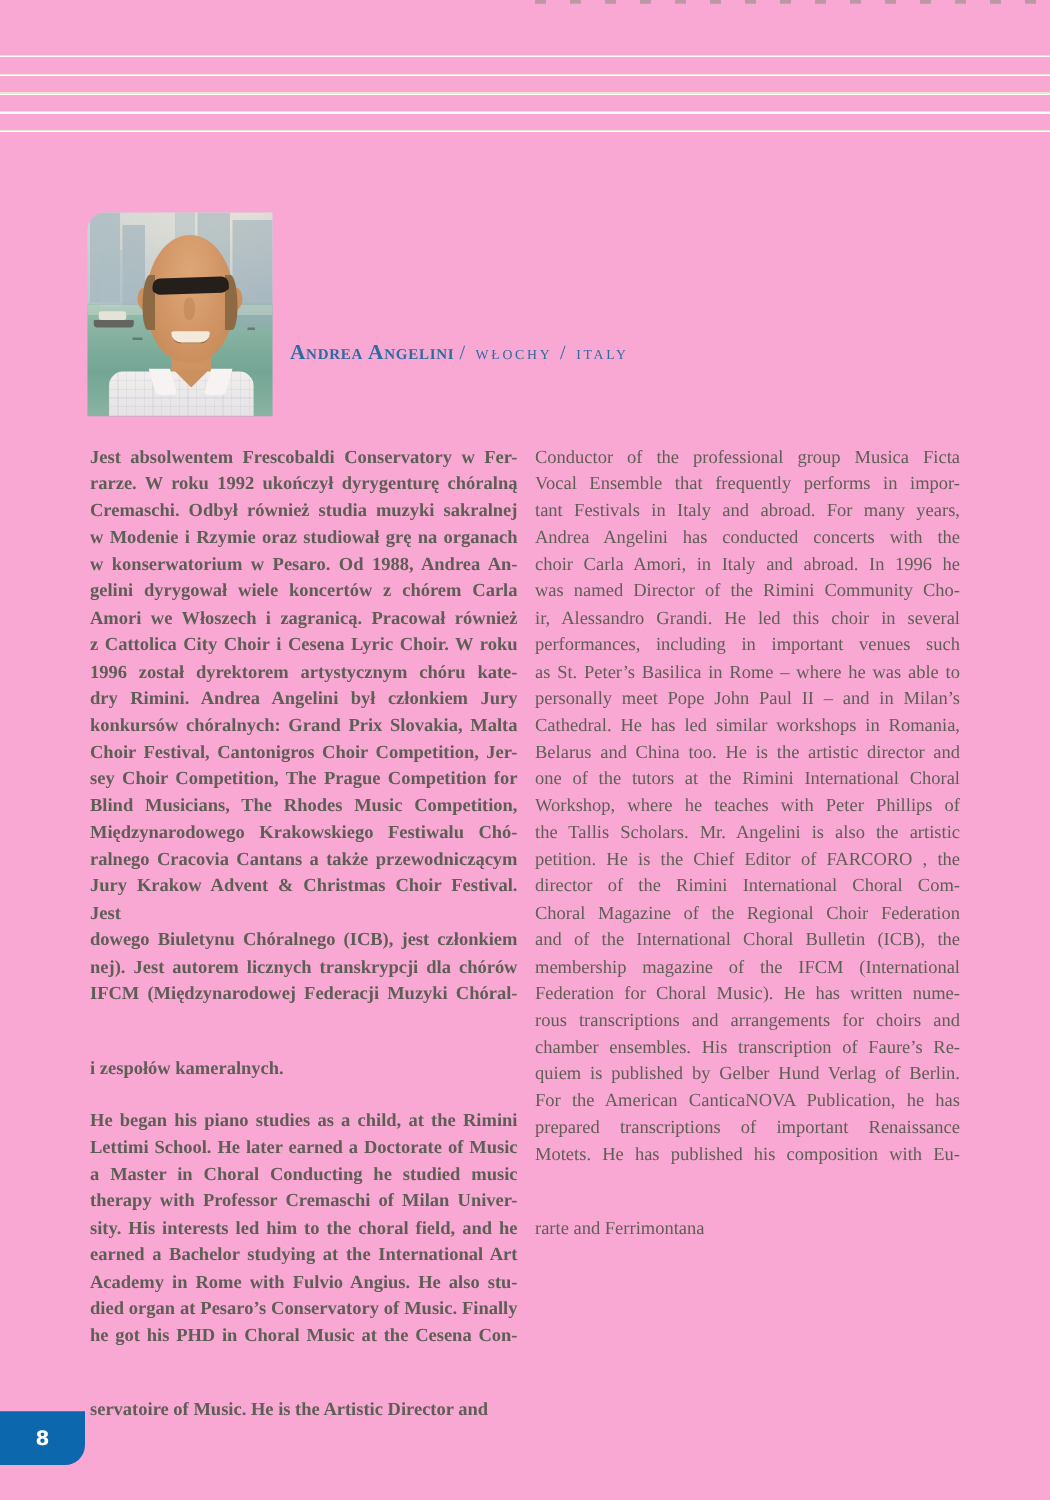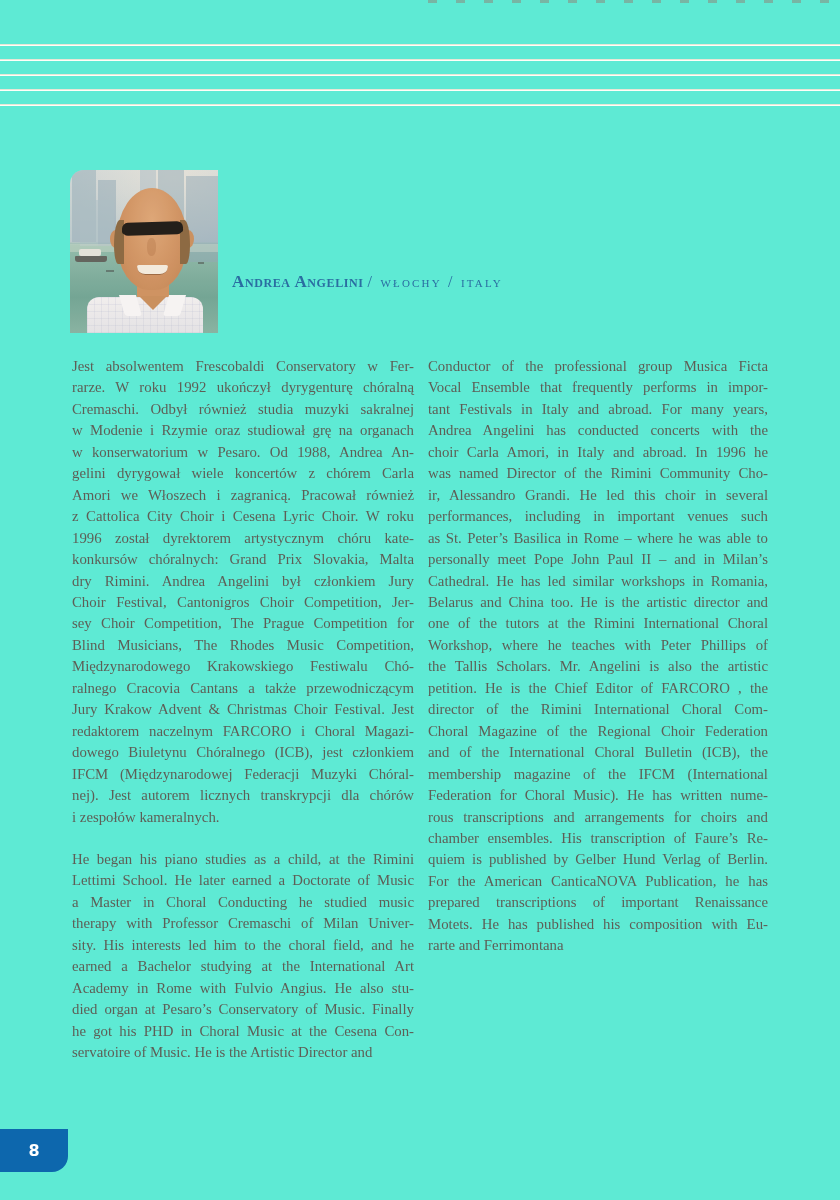--- a/index.html
+++ b/index.html
@@ -1,18 +1,18 @@
 <!DOCTYPE html>
 <html><head>
 <meta charset="utf-8">
 <style>
   html,body{margin:0;padding:0;}
   body{width:840px;height:1200px;position:relative;overflow:hidden;
        font-family:"Liberation Serif","DejaVu Serif",serif;}
-  .page{position:absolute;inset:0;background:#5eead4;}
+  .page{position:absolute;inset:0;background:#f9a8d4;}
 
   
   .top-dashes{position:absolute;top:0;left:428px;right:0;height:3px;opacity:.55;
     background:repeating-linear-gradient(to right,#8d897c 0 9px,transparent 9px 28px);}
 
   
   .staff-lines{position:absolute;top:44px;left:0;right:0;height:64px;
     background:repeating-linear-gradient(to bottom,
       #e9e6d6 0px,#e9e6d6 1px,#fffef7 1px,#fffef7 2px,
       transparent 2px,transparent 15px);}
@@ -60,25 +60,25 @@
   .photo-tone{left:0;top:0;right:0;bottom:0;background:rgba(235,185,125,.07);}
 
   
   .title{position:absolute;left:232px;top:272px;color:#2a6da1;white-space:nowrap;
     font-variant:small-caps;}
   .title .name{font-weight:bold;font-size:17px;letter-spacing:.6px;}
   .title .suffix{font-weight:normal;font-size:16px;letter-spacing:2.2px;margin-left:4px;}
 
   
   .col{position:absolute;top:356px;color:#5e5e56;font-size:14.8px;line-height:21.45px;}
-  .col-left{left:72px;width:342px;}
+  .col-left{left:72px;width:342px;font-weight:bold;}
   .col-right{left:428px;width:340px;}
   .para{margin:0 0 21px 0;}
   .line{text-align:justify;text-align-last:justify;}
-  .para .line:last-child{text-align-last:left;}
+  .para .line:last-child{text-align-last:left;margin-top:38px;}
 
   
   .page-tab{position:absolute;left:0;top:1129px;width:68px;height:43px;
     background:#0d67ad;border-radius:0 0 16px 0;
     display:flex;align-items:center;justify-content:center;}
   .page-tab span{color:#ffffff;font-family:"DejaVu Sans","Liberation Sans",sans-serif;
     font-weight:bold;font-size:16px;}
 </style>
 </head>
 <body>
@@ -125,32 +125,31 @@
     <div class="para">
         <div class="line">Jest absolwentem Frescobaldi Conservatory w Fer-</div>
         <div class="line">rarze. W roku 1992 ukończył dyrygenturę chóralną</div>
         <div class="line">Cremaschi. Odbył również studia muzyki sakralnej</div>
         <div class="line">w Modenie i Rzymie oraz studiował grę na organach</div>
         <div class="line">w konserwatorium w Pesaro. Od 1988, Andrea An-</div>
         <div class="line">gelini dyrygował wiele koncertów z chórem Carla</div>
         <div class="line">Amori we Włoszech i zagranicą. Pracował również</div>
         <div class="line">z Cattolica City Choir i Cesena Lyric Choir. W roku</div>
         <div class="line">1996 został dyrektorem artystycznym chóru kate-</div>
+        <div class="line">dry Rimini. Andrea Angelini był członkiem Jury</div>
         <div class="line">konkursów chóralnych: Grand Prix Slovakia, Malta</div>
-        <div class="line">dry Rimini. Andrea Angelini był członkiem Jury</div>
         <div class="line">Choir Festival, Cantonigros Choir Competition, Jer-</div>
         <div class="line">sey Choir Competition, The Prague Competition for</div>
         <div class="line">Blind Musicians, The Rhodes Music Competition,</div>
         <div class="line">Międzynarodowego Krakowskiego Festiwalu Chó-</div>
         <div class="line">ralnego Cracovia Cantans a także przewodniczącym</div>
         <div class="line">Jury Krakow Advent &amp; Christmas Choir Festival. Jest</div>
-        <div class="line">redaktorem naczelnym FARCORO i Choral Magazi-</div>
         <div class="line">dowego Biuletynu Chóralnego (ICB), jest członkiem</div>
+        <div class="line">nej). Jest autorem licznych transkrypcji dla chórów</div>
         <div class="line">IFCM (Międzynarodowej Federacji Muzyki Chóral-</div>
-        <div class="line">nej). Jest autorem licznych transkrypcji dla chórów</div>
         <div class="line">i zespołów kameralnych.</div>
       </div>
     <div class="para">
         <div class="line">He began his piano studies as a child, at the Rimini</div>
         <div class="line">Lettimi School. He later earned a Doctorate of Music</div>
         <div class="line">a Master in Choral Conducting he studied music</div>
         <div class="line">therapy with Professor Cremaschi of Milan Univer-</div>
         <div class="line">sity. His interests led him to the choral field, and he</div>
         <div class="line">earned a Bachelor studying at the International Art</div>
         <div class="line">Academy in Rome with Fulvio Angius. He also stu-</div>

